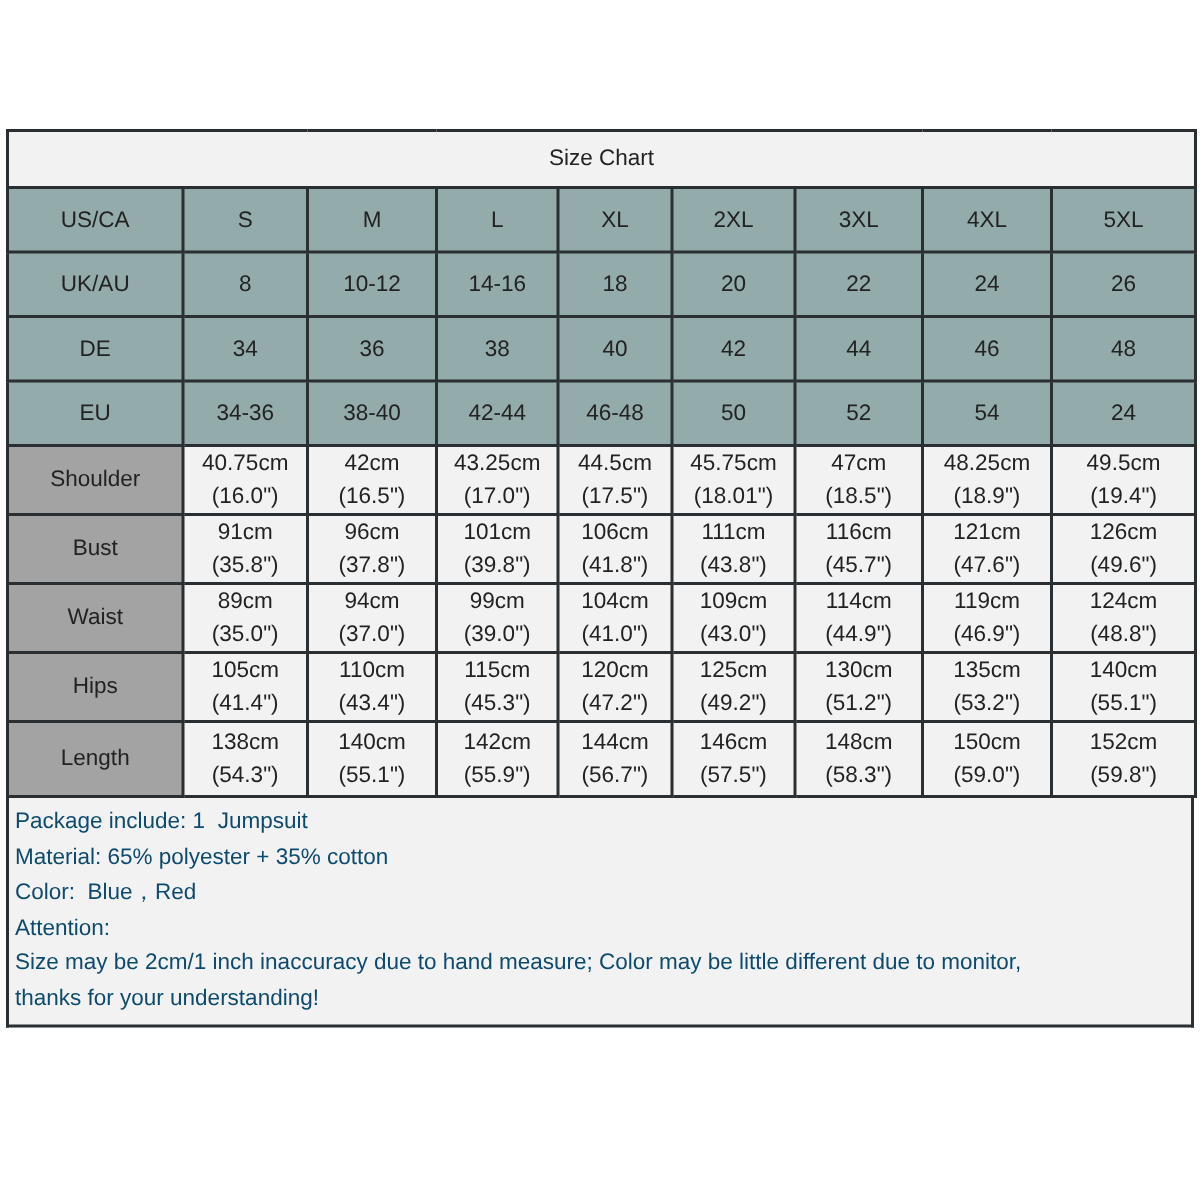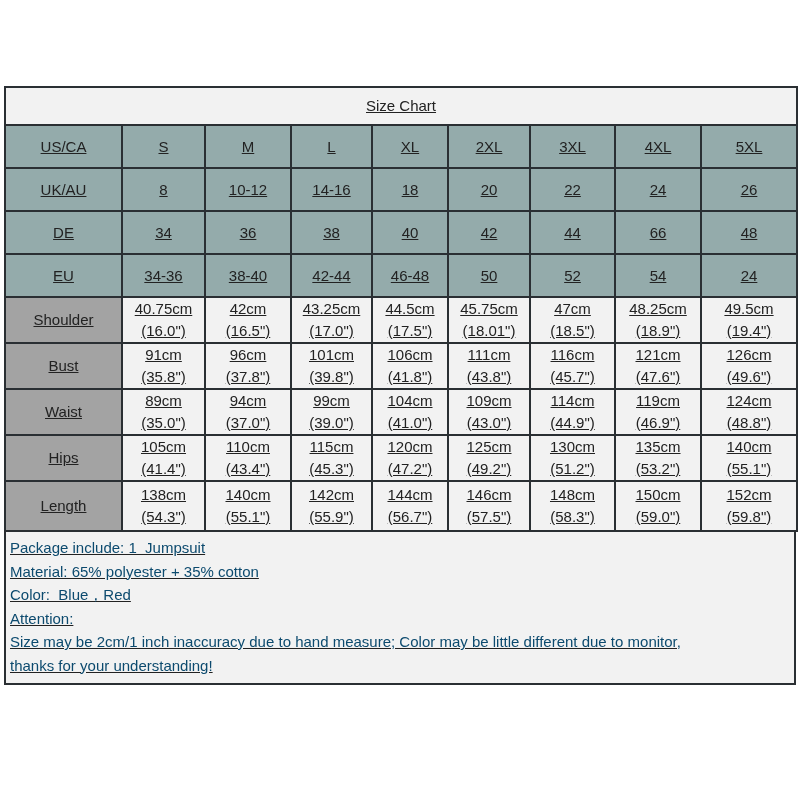--- a/index.html
+++ b/index.html
@@ -1,18 +1,18 @@
 <!DOCTYPE html>
 <html><head>
 <meta charset="utf-8">
 <style>
   html, body { margin: 0; padding: 0; background: #ffffff; }
   body { width: 800px; height: 800px; position: relative; overflow: hidden;
          font-family: "Liberation Sans", sans-serif; color: #222; }
-  .chart { position: absolute; left: 4px; top: 86px; width: 792px; text-decoration: underline; }
+  .chart { position: absolute; left: 4px; top: 86px; width: 792px; }
   table.size { border-collapse: collapse; width: 792px; table-layout: fixed; }
   table.size td { border: 2px solid #2a2f33; text-align: center; vertical-align: middle;
                   font-size: 15px; padding: 0; line-height: 22px; }
   .title-cell { background: #f2f2f2; height: 36px; font-size: 15px; }
   .hdr td { background: #94abab; height: 41px; }
   .data td { background: #f2f2f2; height: 43px; }
   .data td.lbl { background: #a3a3a3; }
   .data td .cm, .data td .in { display: block; }
   .data.last td { height: 48px; }
   .notes { border: 2px solid #2a2f33; border-top: none; background: #f2f2f2;
@@ -62,21 +62,21 @@
           <td>26</td>
         </tr>
         <tr class="hdr">
           <td>DE</td>
           <td>34</td>
           <td>36</td>
           <td>38</td>
           <td>40</td>
           <td>42</td>
           <td>44</td>
-          <td>66</td>
+          <td>46</td>
           <td>48</td>
         </tr>
         <tr class="hdr">
           <td>EU</td>
           <td>34-36</td>
           <td>38-40</td>
           <td>42-44</td>
           <td>46-48</td>
           <td>50</td>
           <td>52</td>

